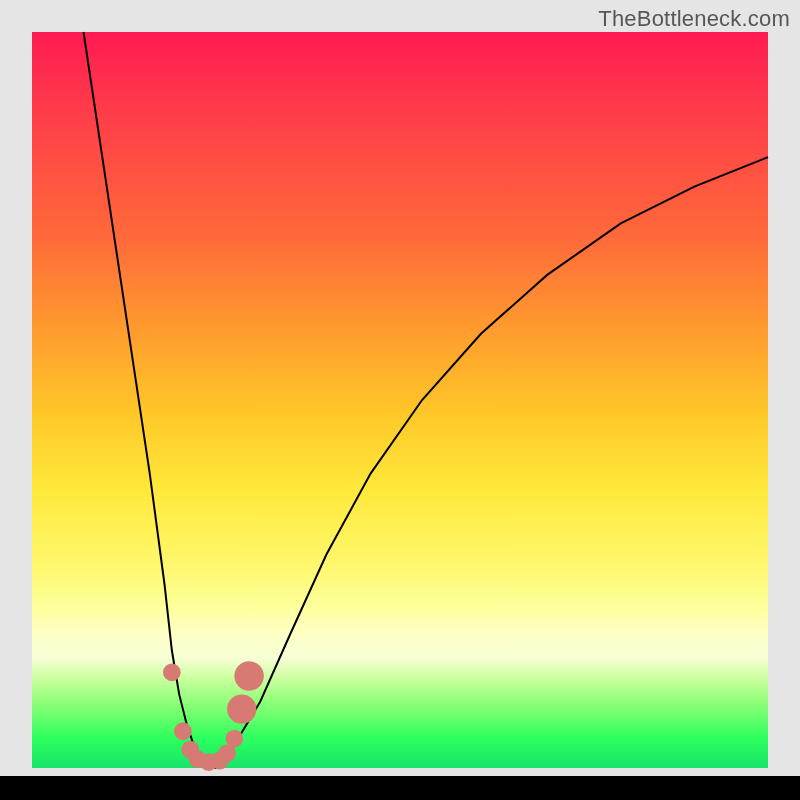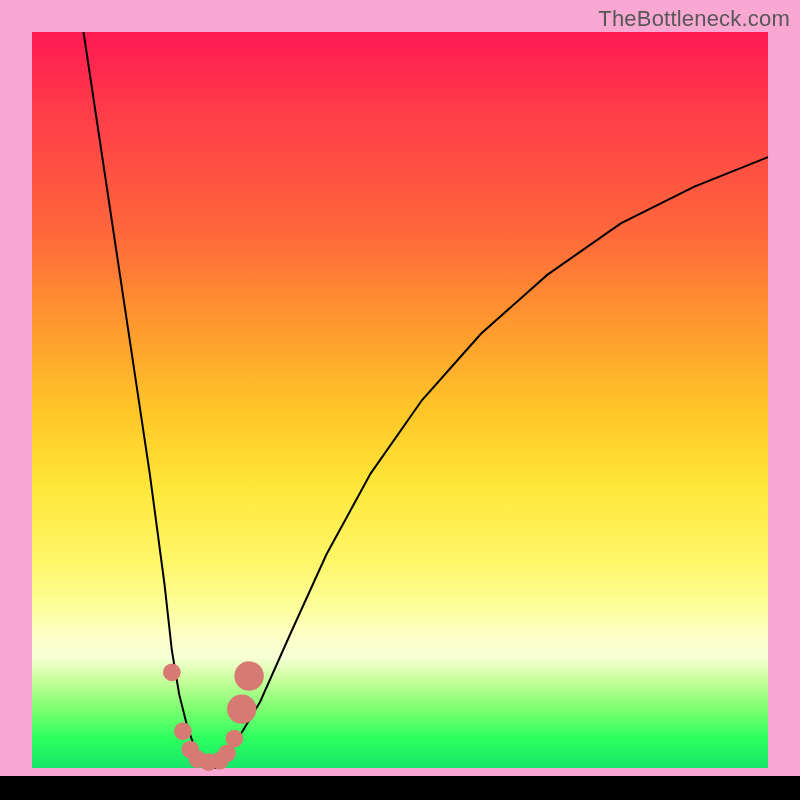--- a/index.html
+++ b/index.html
@@ -10,21 +10,21 @@
     overflow: hidden;
     background: #000;
     font-family: Arial, Helvetica, sans-serif;
   }
   .frame {
     position: absolute;
     left: 0;
     top: 0;
     width: 800px;
     height: 776px;
-    background: #f9a8d4;
+    background: #e5e5e5;
   }
   .plot-area {
     position: absolute;
     left: 32px;
     top: 32px;
     width: 736px;
     height: 736px;
     
     background: linear-gradient(to bottom,
       #ff1a52 0%,

